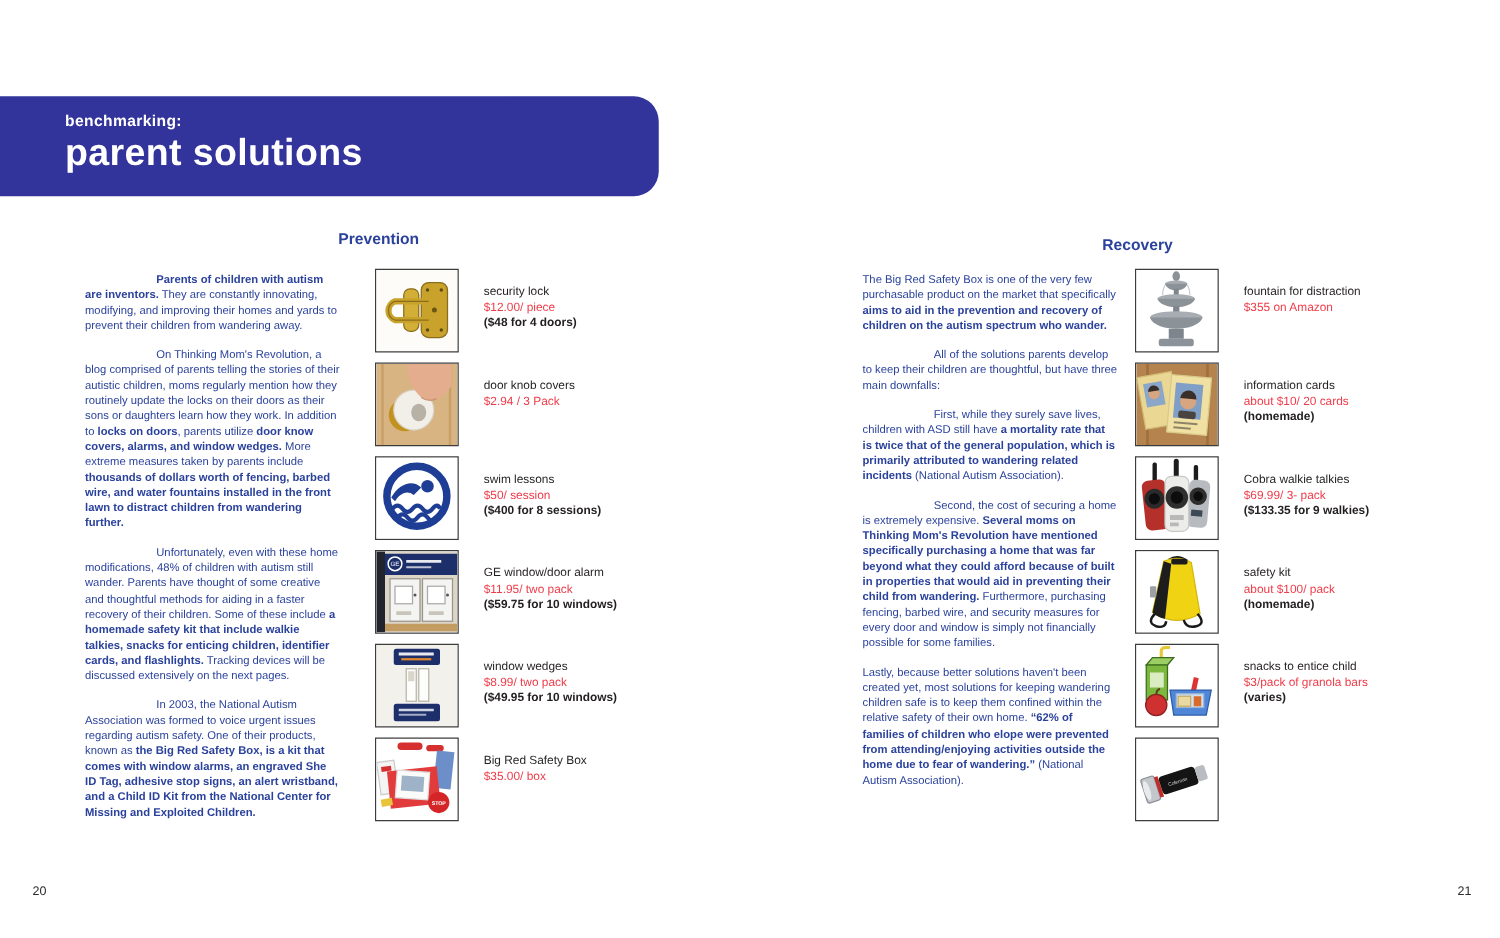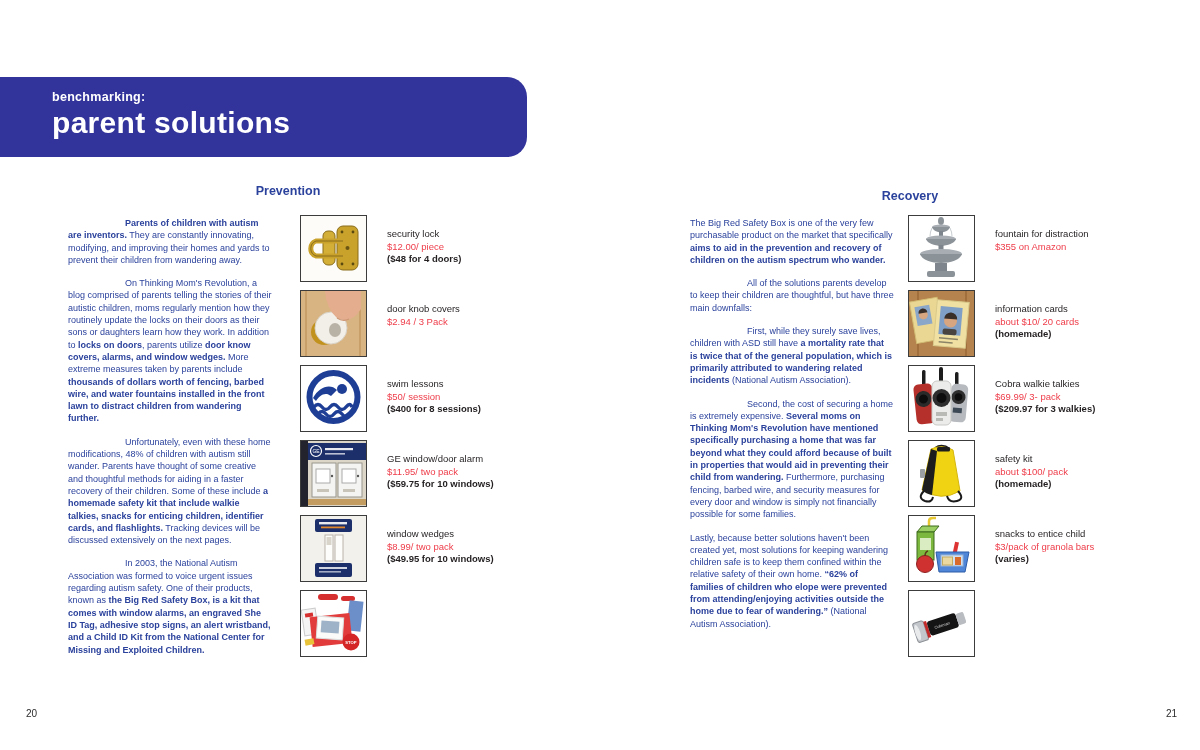--- a/index.html
+++ b/index.html
@@ -5,21 +5,21 @@
   html,body{margin:0;padding:0;background:#fff;}
   .spread{position:relative;width:1200px;height:750px;background:#fff;overflow:hidden;
           font-family:"Liberation Sans",sans-serif;border-radius:17px;}
   
   .banner{position:absolute;left:0;top:77px;width:527px;height:80px;background:#32339b;
           border-radius:0 20px 20px 0;color:#fff;padding-left:52px;box-sizing:border-box;}
   .banner .eyebrow{font-size:12.5px;font-weight:bold;letter-spacing:.3px;margin-top:13px;}
   .banner .title{font-size:30px;font-weight:bold;letter-spacing:.3px;margin-top:2px;}
   
   .col-heading{position:absolute;font-size:12.5px;font-weight:bold;color:#2b429c;text-align:center;margin:0;}
-  #heading-left{left:69px;top:184px;width:438px;}
+  #heading-left{left:84px;top:184px;width:438px;}
   #heading-right{left:690px;top:189px;width:440px;}
   
   .body-col{position:absolute;width:204px;font-size:9px;line-height:12.3px;color:#2b429c;}
   #body-left{left:68px;top:217px;}
   #body-right{left:690px;top:217px;}
   .body-col p{margin:0 0 11px 0;}
   .body-col p.indent{text-indent:57px;}
   .body-col .b{font-weight:bold;}
   
   .products{position:absolute;display:flex;flex-direction:column;gap:8px;}
@@ -186,20 +186,25 @@
           <rect x="47" y="10" width="14" height="30" fill="#6c8fc9" transform="rotate(6 54 25)"></rect>
           <rect x="2" y="18" width="14" height="26" fill="#f4f4f4" stroke="#ccc" transform="rotate(-8 9 31)"></rect>
           <rect x="5" y="22" width="8" height="4" fill="#d62f2f" transform="rotate(-8 9 31)"></rect>
           <rect x="10" y="24" width="40" height="30" fill="#e23b3b" transform="rotate(-6 30 39)"></rect>
           <rect x="16" y="26" width="26" height="22" fill="#fbfbf9" stroke="#ddd" transform="rotate(4 29 37)"></rect>
           <rect x="20" y="30" width="18" height="12" fill="#9fb3c8" transform="rotate(4 29 37)"></rect>
           <rect x="4" y="48" width="9" height="6" fill="#e9c33a" transform="rotate(-10 8 51)"></rect>
           <circle cx="50" cy="51" r="8.5" fill="#d42626"></circle>
           <text x="50" y="53" font-size="4.2" fill="#fff" font-weight="bold" text-anchor="middle" font-family="Liberation Sans,sans-serif">STOP</text>
         </svg>
+      </div>
+      <div class="pinfo">
+        <div class="pname">Big Red Safety Box</div>
+        <div class="pprice">$35.00/ box</div>
+        <div class="pnote"></div>
       </div>
     </div>
 
   </div>
 
   <div class="products" id="products-right">
 
     <div class="product-row">
       <div class="imgbox">
         <svg width="65" height="65" viewBox="0 0 65 65">
@@ -272,21 +277,21 @@
           <rect x="23" y="15" width="19" height="44" rx="5" fill="#ececea" stroke="#c9c9c6"></rect>
           <circle cx="32.5" cy="32" r="9" fill="#2e2e2e"></circle>
           <circle cx="32.5" cy="32" r="5" fill="#0d0d0d"></circle>
           <rect x="27" y="46" width="11" height="4" fill="#b9b9b5"></rect>
           <rect x="27" y="52" width="7" height="3" fill="#b9b9b5"></rect>
         </svg>
       </div>
       <div class="pinfo">
         <div class="pname">Cobra walkie talkies</div>
         <div class="pprice">$69.99/ 3- pack</div>
-        <div class="pnote">($209.97 for 3 walkies)</div>
+        <div class="pnote">($133.35 for 9 walkies)</div>
       </div>
     </div>
 
     <div class="product-row">
       <div class="imgbox">
         <svg width="65" height="65" viewBox="0 0 65 65">
           <rect width="65" height="65" fill="#fff"></rect>
           <path d="M26 7 Q33 2 41 8" fill="none" stroke="#1a1a1a" stroke-width="2"></path>
           <path d="M22 8 Q33 3 44 9 L51 50 Q32 61 13 49 Z" fill="#f0d414" stroke="#d4b60f"></path>
           <path d="M22 8 L13 49 Q17 53 23 54 L28 10 Z" fill="#1d1d1d"></path>

